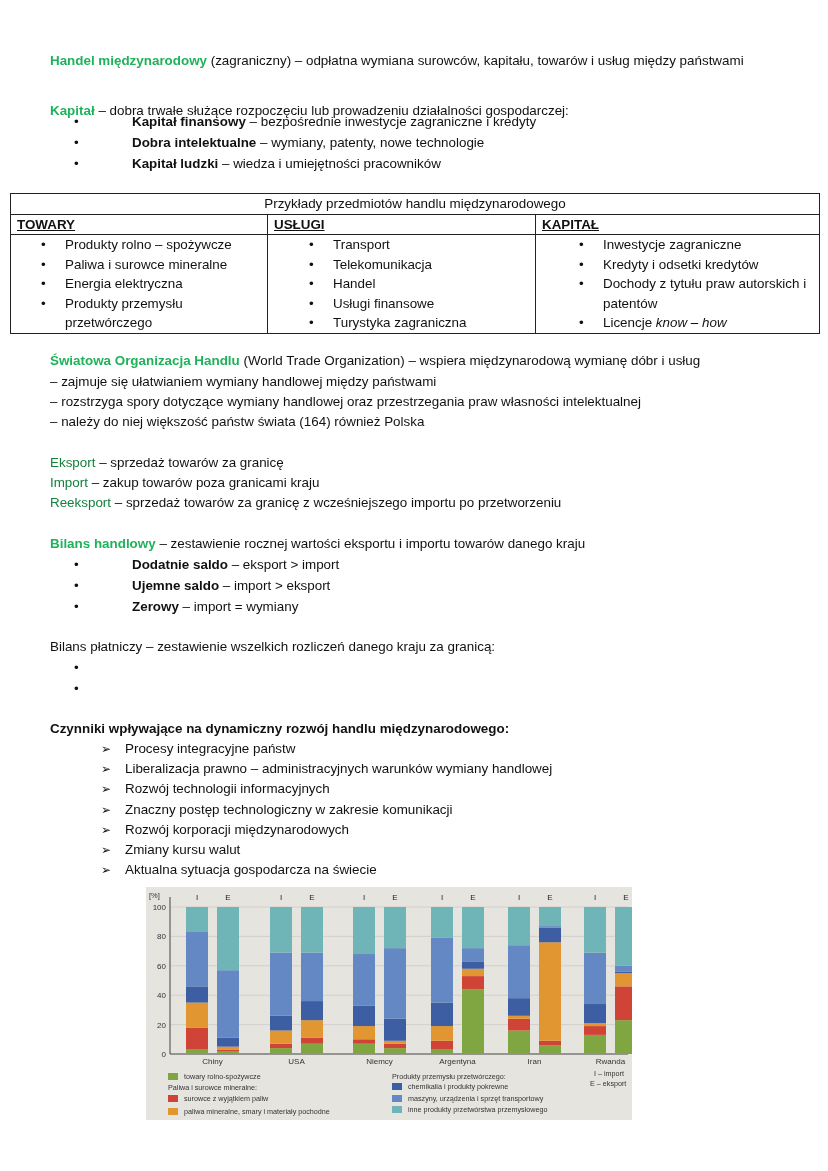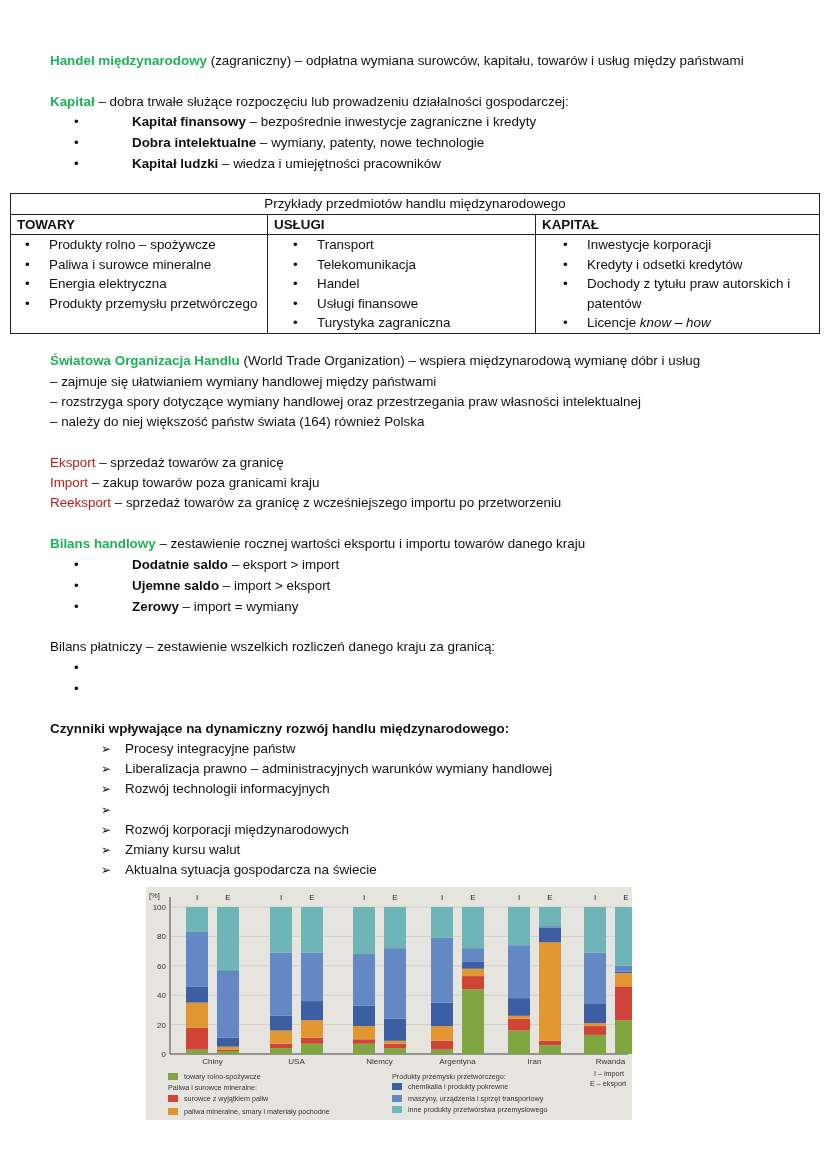--- a/index.html
+++ b/index.html
@@ -1,43 +1,43 @@
 <!DOCTYPE html>
 <html><head>
 <meta charset="utf-8">
 <style>
   html,body{margin:0;padding:0;background:#fff;}
   body{width:828px;height:1171px;position:relative;overflow:hidden;
        font-family:"Liberation Sans",sans-serif;font-size:13.4px;color:#111;}
   .line{position:absolute;left:50px;white-space:nowrap;line-height:18px;}
-  .green{color:#b91c1c;margin-top:20px;}
+  .green{color:#15803d;margin-top:20px;}
   .greenb{color:#1fb25a;font-weight:bold;}
   b{font-weight:bold;padding-left:32px;}
   .bullet{position:absolute;white-space:nowrap;line-height:18px;}
   .bullet .dot{position:absolute;left:-26px;top:0;}
   .arrow .dot{left:-24px;font-size:12px;}
   table.ex{position:absolute;left:10px;top:193px;width:810px;border-collapse:collapse;font-size:13.4px;}
   table.ex td{border:1px solid #222;padding:0 6px;vertical-align:top;line-height:19.5px;}
   table.ex td.caption{text-align:center;}
-  table.ex td.hd{font-weight:bold;}
+  table.ex td.hd{font-weight:bold;text-decoration:underline;}
   table.ex ul{margin:0;padding:0 0 0 50px;list-style:none;}
-  table.ex li{position:relative;}
+  table.ex li{position:relative;margin-left:16px;}
   table.ex li::before{content:"•";position:absolute;left:-24px;}
   .chart{position:absolute;left:146px;top:887px;width:486px;height:233px;
          background:#e6e4df;}
   .chart svg{position:absolute;left:0;top:0;}
 </style>
 </head>
 <body>
 
 <div class="line" style="top:52px">
   <span class="greenb">Handel międzynarodowy</span><span> (zagraniczny) – odpłatna wymiana surowców, kapitału, towarów i usług między państwami</span>
 </div>
 
-<div class="line" style="top:93px">
+<div class="line" style="top:102px">
   <span class="greenb">Kapitał</span><span> – dobra trwałe służące rozpoczęciu lub prowadzeniu działalności gospodarczej:</span>
 </div>
 <div class="bullet" style="left:100px;top:113px"><span class="dot">•</span><b>Kapitał finansowy</b><span> – bezpośrednie inwestycje zagraniczne i kredyty</span></div>
 <div class="bullet" style="left:100px;top:134px"><span class="dot">•</span><b>Dobra intelektualne</b><span> – wymiany, patenty, nowe technologie</span></div>
 <div class="bullet" style="left:100px;top:155px"><span class="dot">•</span><b>Kapitał ludzki</b><span> – wiedza i umiejętności pracowników</span></div>
 
 <table class="ex">
   <tbody>
       <tr>
     <td class="caption" colspan="3">Przykłady przedmiotów handlu międzynarodowego</td>
@@ -60,21 +60,21 @@
       <ul style="padding-left:43px">
         <li>Transport</li>
         <li>Telekomunikacja</li>
         <li>Handel</li>
         <li>Usługi finansowe</li>
         <li>Turystyka zagraniczna</li>
       </ul>
     </td>
     <td>
       <ul style="padding-left:45px">
-        <li>Inwestycje korporacji</li>
+        <li>Inwestycje zagraniczne</li>
         <li>Kredyty i odsetki kredytów</li>
         <li>Dochody z tytułu praw autorskich i patentów</li>
         <li><span>Licencje </span><i>know – how</i></li>
       </ul>
     </td>
   </tr>
 </tbody>
   </table>
 
 <div class="line" style="top:352px">
@@ -95,21 +95,21 @@
 
 <div class="line" style="top:638px">Bilans płatniczy – zestawienie wszelkich rozliczeń danego kraju za granicą:</div>
 <div class="bullet" style="left:100px;top:659px"><span class="dot">•</span></div>
 <div class="bullet" style="left:100px;top:680px"><span class="dot">•</span></div>
 
 <div class="line" style="top:720px;font-weight:bold">Czynniki wpływające na dynamiczny rozwój handlu międzynarodowego:</div>
 <div id="factors">
     <div class="bullet arrow" style="left: 125px; top: 740px;"><span class="dot">➢</span><span>Procesy integracyjne państw</span></div>
     <div class="bullet arrow" style="left: 125px; top: 760.2px;"><span class="dot">➢</span><span>Liberalizacja prawno – administracyjnych warunków wymiany handlowej</span></div>
     <div class="bullet arrow" style="left: 125px; top: 780.4px;"><span class="dot">➢</span><span>Rozwój technologii informacyjnych</span></div>
-    <div class="bullet arrow" style="left: 125px; top: 800.6px;"><span class="dot">➢</span></div>
+    <div class="bullet arrow" style="left: 125px; top: 800.6px;"><span class="dot">➢</span><span>Znaczny postęp technologiczny w zakresie komunikacji</span></div>
     <div class="bullet arrow" style="left: 125px; top: 820.8px;"><span class="dot">➢</span><span>Rozwój korporacji międzynarodowych</span></div>
     <div class="bullet arrow" style="left: 125px; top: 841px;"><span class="dot">➢</span><span>Zmiany kursu walut</span></div>
     <div class="bullet arrow" style="left: 125px; top: 861.2px;"><span class="dot">➢</span><span>Aktualna sytuacja gospodarcza na świecie</span></div>
   </div>
 
 <div class="chart">
   <svg id="chart-svg" width="486" height="233">
       <line x1="24" x2="482" y1="167" y2="167" stroke="#444" stroke-width="1"></line>
       <text x="20" y="170" font-size="8" text-anchor="end" fill="#333" font-family="Liberation Sans, sans-serif">0</text>
       <line x1="24" x2="482" y1="137.6" y2="137.6" stroke="#d2d0cb" stroke-width="1"></line>

